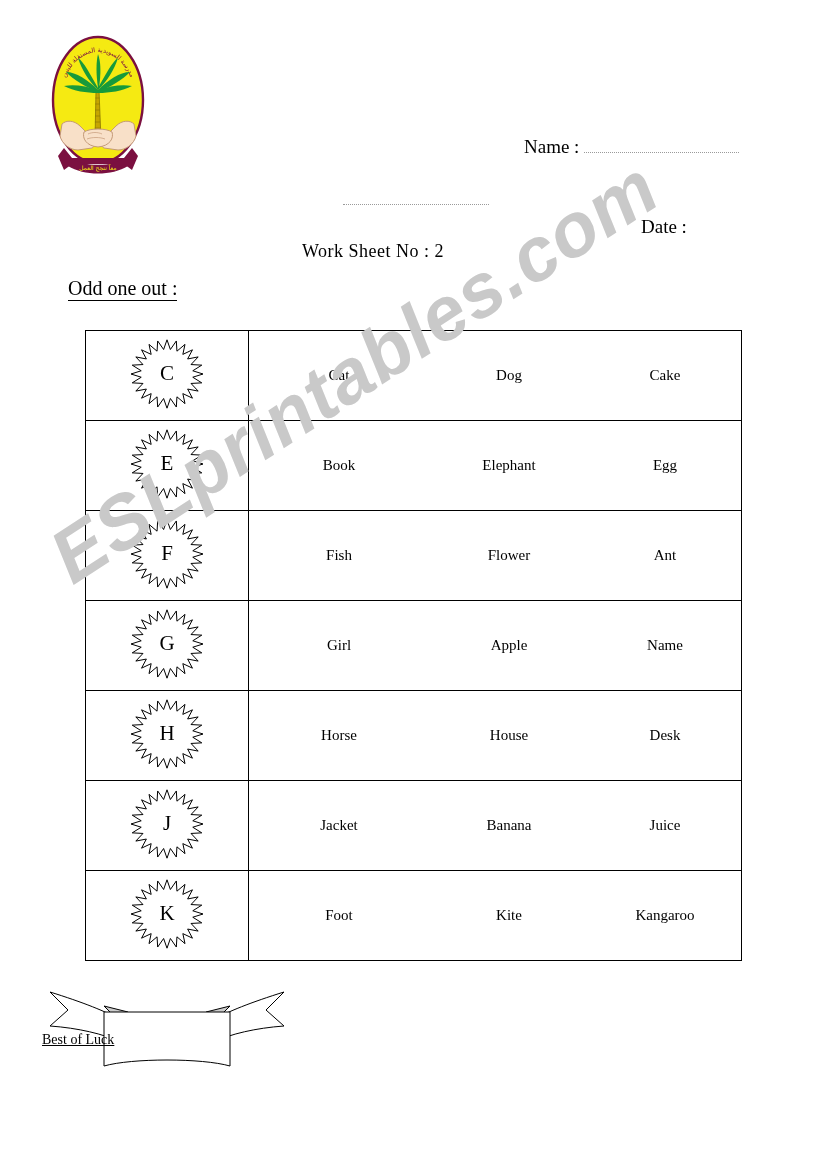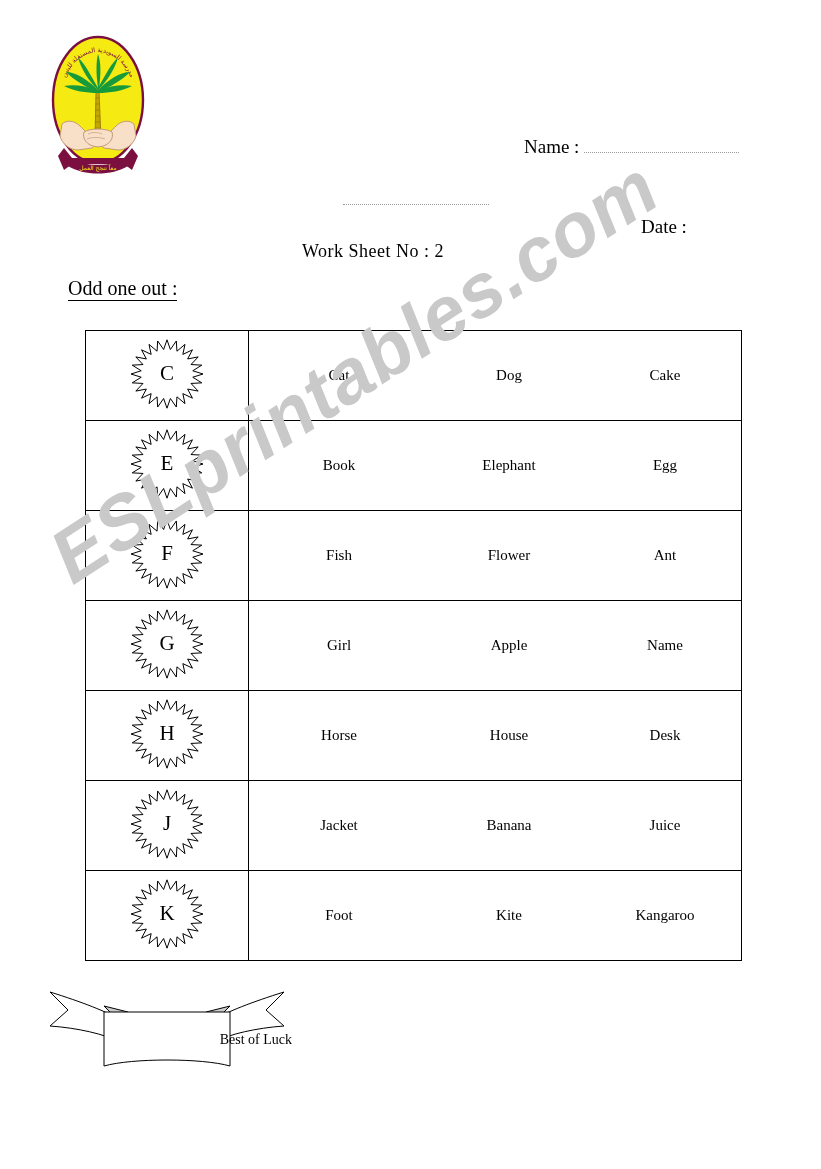--- a/index.html
+++ b/index.html
@@ -193,24 +193,25 @@
     top: 980px;
     width: 250px;
     height: 100px;
     z-index: 3;
   }
   #ribbon-label {
     position: absolute;
     left: 42px;
     top: 1032px;
     width: 250px;
-    text-align: right;
+    text-align: left;
     font-size: 14px;
     z-index: 4;
     pointer-events: none;
+    text-decoration: underline;
   }
 </style>
 </head>
 <body>
 
 <div id="page">
 
   <div id="watermark">
     <div id="watermark-text">ESLprintables.com</div>
   </div>

